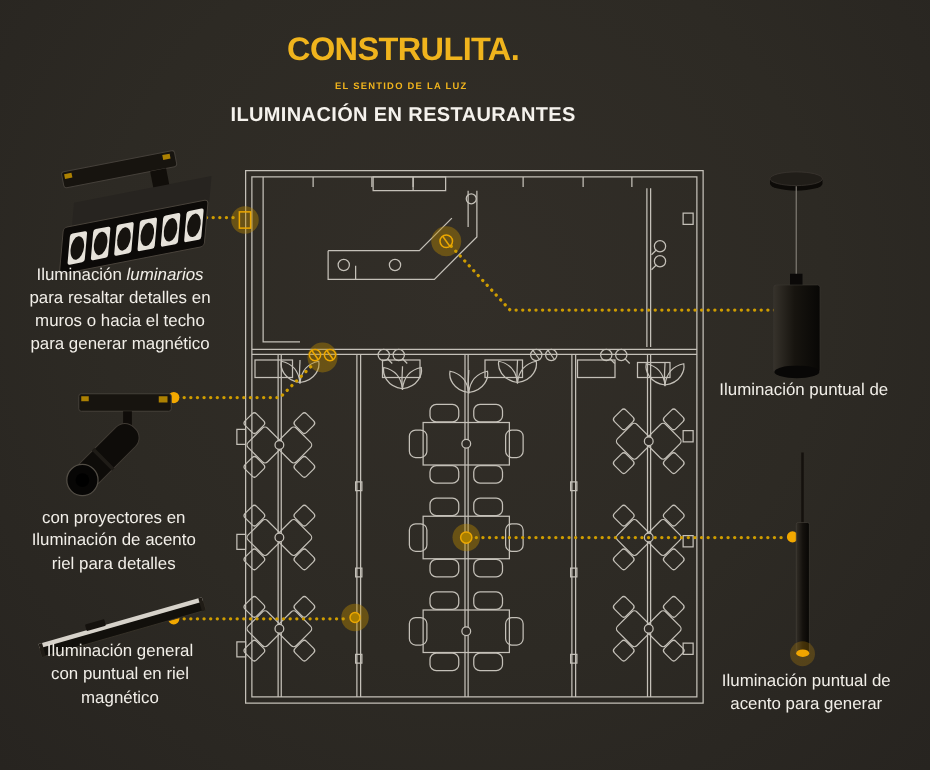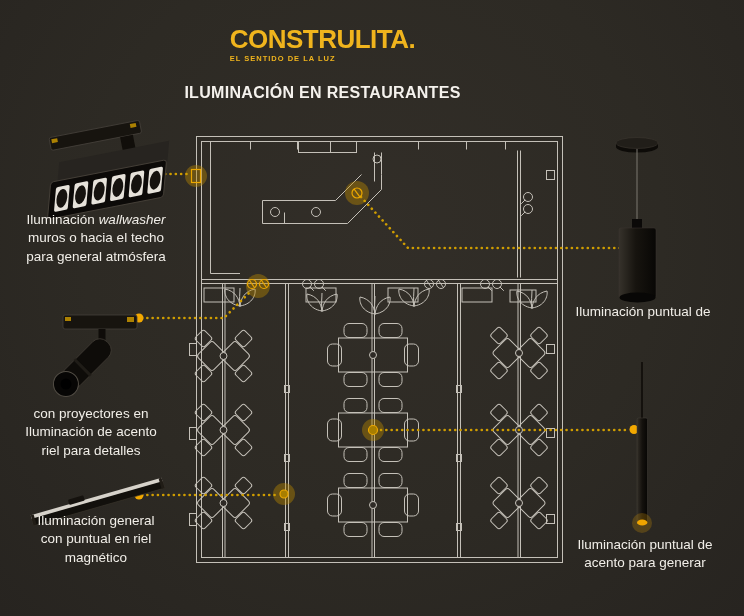--- a/index.html
+++ b/index.html
@@ -7,21 +7,21 @@
     width:744px;height:616px;position:relative;overflow:hidden;
     background:radial-gradient(ellipse at 50% 38%, #322e28 0%, #2d2a24 55%, #272420 100%);
     font-family:"Liberation Sans", sans-serif;
   }
   #stage{position:absolute;inset:0;width:645px;height:616px;}
   svg#art{position:absolute;left:0;top:0;z-index:1;}
   .txt{position:absolute;z-index:2;color:#f1eee8;}
   #logo-block{top:26px;left:0;right:0;text-align:center;}
   #logo-inner{display:inline-block;}
   .logo{font-size:26px;font-weight:800;color:#f0b41d;letter-spacing:-0.5px;line-height:1;}
-  .tagline{font-size:7.5px;font-weight:700;color:#f0b41d;letter-spacing:1px;text-align:left;margin-top:2px;padding-right:3px;}
+  .tagline{font-size:7.5px;font-weight:700;color:#f0b41d;letter-spacing:1px;text-align:center;margin-top:12px;padding-right:3px;}
   .title{top:84px;left:0;right:0;text-align:center;font-size:16px;font-weight:700;color:#f5f2ed;letter-spacing:0.3px;}
   .caption{font-size:13.5px;line-height:1.37;text-align:center;font-weight:400;}
   .caption .ln{white-space:nowrap;}
   .it{font-style:italic;}
   #cap-wallwasher{left:16px;top:211px;width:160px;}
   #cap-spotlight{left:11px;top:405px;width:160px;}
   #cap-linear{left:16px;top:512px;width:160px;}
   #cap-pendant{left:563px;top:303px;width:160px;}
   #cap-tube{left:565px;top:536px;width:160px;}
 </style>
@@ -269,23 +269,24 @@
 <div class="txt" id="logo-block">
   <div id="logo-inner">
     <div class="logo">CONSTRULITA.</div>
     <div class="tagline">EL SENTIDO DE LA LUZ</div>
   </div>
 </div>
 
 <div class="txt title">ILUMINACIÓN EN RESTAURANTES</div>
 
 <div class="txt caption" id="cap-wallwasher">
-  <div class="ln"><span>Iluminación </span><span class="it">wallwasher</span></div>
+  <div class="ln"><span>Iluminación </span><span class="it">luminarios</span></div>
+  <div class="ln">para resaltar detalles en</div>
   <div class="ln">muros o hacia el techo</div>
-  <div class="ln">para general atmósfera</div>
+  <div class="ln">para generar magnético</div>
 </div>
 
 <div class="txt caption" id="cap-spotlight">
   <div class="ln">con proyectores en</div>
   <div class="ln">Iluminación de acento</div>
   <div class="ln">riel para detalles</div>
 </div>
 
 <div class="txt caption" id="cap-linear">
   <div class="ln">Iluminación general</div>

